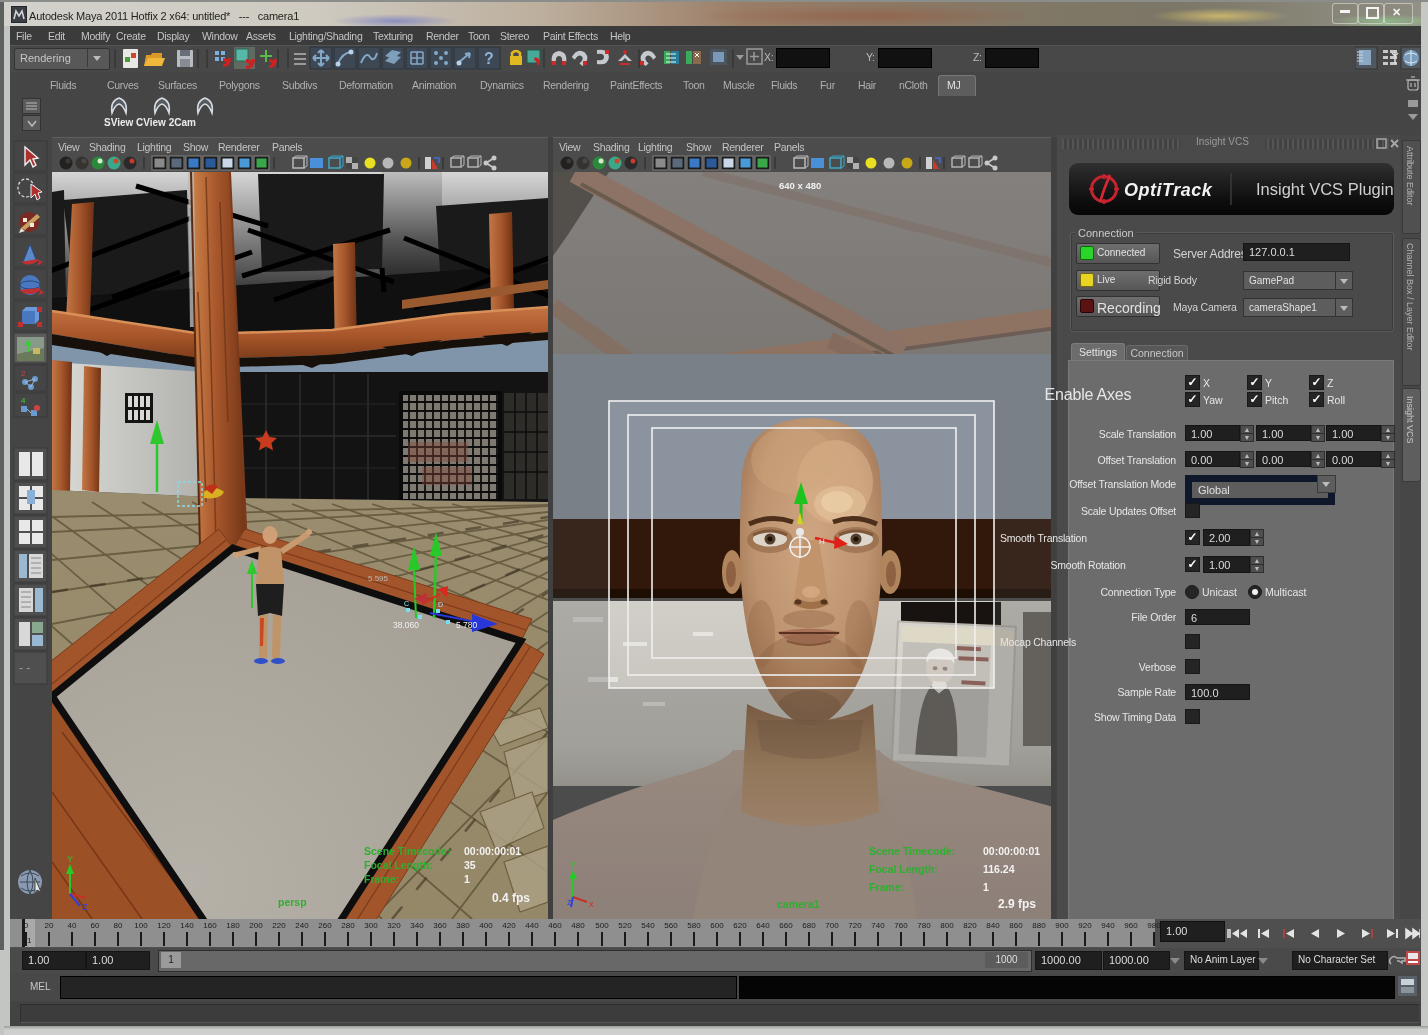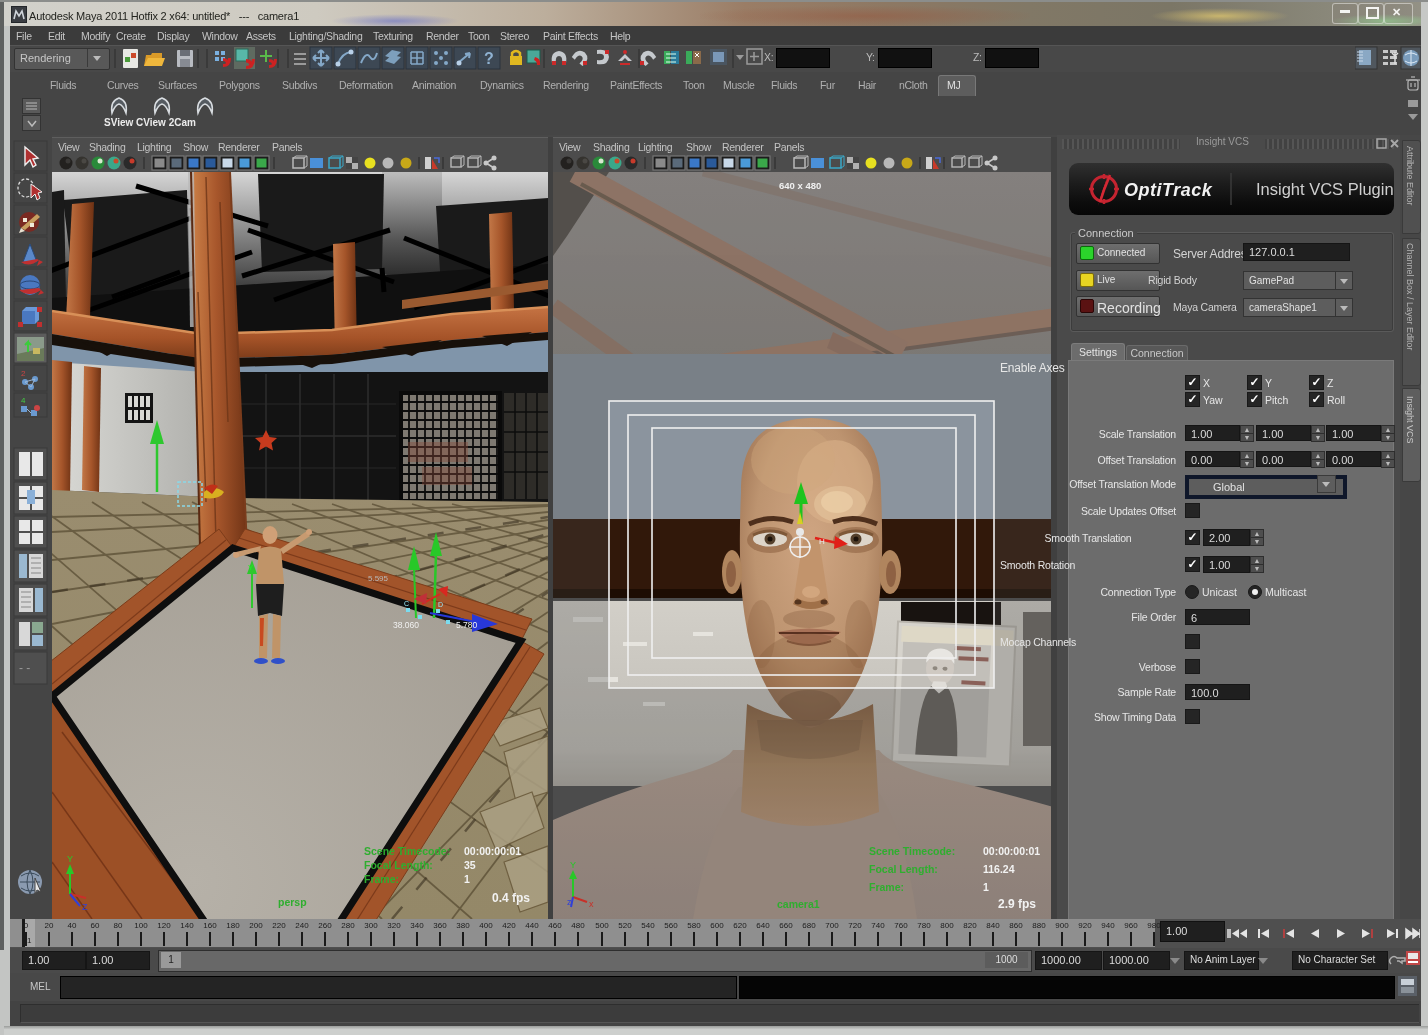--- a/index.html
+++ b/index.html
@@ -1116,21 +1116,21 @@
 <div class="a" style="left:1173px;top:301px;color:#d2d2d2;font-size:10.5px;letter-spacing:-0.2px">Maya Camera</div>
 <div class="a" style="left:1243px;top:298px;width:90px;height:17px;background:#5d5d5d;border:1px solid #333;color:#e0e0e0;font-size:10px;line-height:17px;padding-left:5px">cameraShape1</div>
 <div class="a" style="left:1335px;top:298px;width:16px;height:17px;background:#5d5d5d;border:1px solid #333">
     <div class="a" style="left:4px;top:7px;border-left:4px solid transparent;border-right:4px solid transparent;border-top:5px solid #bbb"></div>
   </div>
 
 <div class="a" style="left:1071px;top:343px;width:52px;height:17px;background:#6c6c6c;border:1px solid #7c7c7c;border-bottom:none;border-radius:3px 3px 0 0;color:#e4e4e4;font-size:10.5px;text-align:center;line-height:17px">Settings</div>
 <div class="a" style="left:1126px;top:345px;width:60px;height:15px;background:#585858;border:1px solid #6a6a6a;border-bottom:none;border-radius:3px 3px 0 0;color:#c8c8c8;font-size:10.5px;text-align:center;line-height:15px">Connection</div>
 
 <div class="a" style="left:1068px;top:360px;width:324px;height:559px;background:#6c6c6c;border:1px solid #7a7a7a"></div>
-<div class="a" style="left:1000px;top:361px;width:176px;height:13px;color:#e6e6e6;font-size:12px;letter-spacing:-0.2px;text-align:left">Enable Axes</div>
+<div class="a" style="left:1000px;top:386px;width:176px;height:13px;color:#e6e6e6;font-size:16px;letter-spacing:-0.2px;text-align:center">Enable Axes</div>
 <div class="a cb" style="left:1185px;top:375px">✓</div>
 <div class="a" style="left:1203px;top:377px;color:#e6e6e6;font-size:10.5px">X</div>
 <div class="a cb" style="left:1247px;top:375px">✓</div>
 <div class="a" style="left:1265px;top:377px;color:#e6e6e6;font-size:10.5px">Y</div>
 <div class="a cb" style="left:1309px;top:375px">✓</div>
 <div class="a" style="left:1327px;top:377px;color:#e6e6e6;font-size:10.5px">Z</div>
 <div class="a cb" style="left:1185px;top:392px">✓</div>
 <div class="a" style="left:1203px;top:394px;color:#e6e6e6;font-size:10.5px">Yaw</div>
 <div class="a cb" style="left:1247px;top:392px">✓</div>
 <div class="a" style="left:1265px;top:394px;color:#e6e6e6;font-size:10.5px">Pitch</div>
@@ -1151,32 +1151,32 @@
 <div class="a fld" style="left:1185px;top:451px;width:48px;height:14px">0.00</div>
 <div class="a spin" style="left:1240px;top:451px;width:12px;height:7px">▲</div>
 <div class="a spin" style="left:1240px;top:459px;width:12px;height:7px">▼</div>
 <div class="a fld" style="left:1256px;top:451px;width:48px;height:14px">0.00</div>
 <div class="a spin" style="left:1311px;top:451px;width:12px;height:7px">▲</div>
 <div class="a spin" style="left:1311px;top:459px;width:12px;height:7px">▼</div>
 <div class="a fld" style="left:1326px;top:451px;width:48px;height:14px">0.00</div>
 <div class="a spin" style="left:1381px;top:451px;width:12px;height:7px">▲</div>
 <div class="a spin" style="left:1381px;top:459px;width:12px;height:7px">▼</div>
 <div class="a" style="left:1000px;top:478px;width:176px;height:13px;color:#e6e6e6;font-size:10.5px;letter-spacing:-0.2px;text-align:right">Offset Translation Mode</div>
-<div class="a" style="left:1185px;top:475px;width:130px;height:16px;background:#5d5d5d;border:4px solid #0f172a;color:#e0e0e0;font-size:11px;line-height:16px;padding-left:24px">Global</div>
+<div class="a" style="left:1185px;top:475px;width:130px;height:16px;background:#5d5d5d;border:7px solid #0f172a;color:#e0e0e0;font-size:11px;line-height:16px;padding-left:6px">Global</div>
 <div class="a" style="left:1317px;top:475px;width:17px;height:16px;background:#5d5d5d;border:1px solid #3a3a3a">
     <div class="a" style="left:4px;top:6px;border-left:4px solid transparent;border-right:4px solid transparent;border-top:5px solid #bbb"></div>
   </div>
 <div class="a" style="left:1000px;top:505px;width:176px;height:13px;color:#e6e6e6;font-size:10.5px;letter-spacing:-0.2px;text-align:right">Scale Updates Offset</div>
 <div class="a cb" style="left:1185px;top:503px"></div>
-<div class="a" style="left:1000px;top:532px;width:176px;height:13px;color:#e6e6e6;font-size:10.5px;letter-spacing:-0.2px;text-align:center">Smooth Translation</div>
+<div class="a" style="left:1000px;top:532px;width:176px;height:13px;color:#e6e6e6;font-size:10.5px;letter-spacing:-0.2px;text-align:left">Smooth Translation</div>
 <div class="a cb" style="left:1185px;top:530px">✓</div>
 <div class="a fld" style="left:1203px;top:529px;width:40px;height:15px">2.00</div>
 <div class="a spin" style="left:1250px;top:529px;width:12px;height:7px">▲</div>
 <div class="a spin" style="left:1250px;top:537px;width:12px;height:7px">▼</div>
-<div class="a" style="left:1000px;top:559px;width:176px;height:13px;color:#e6e6e6;font-size:10.5px;letter-spacing:-0.2px;text-align:left">Smooth Rotation</div>
+<div class="a" style="left:1000px;top:559px;width:176px;height:13px;color:#e6e6e6;font-size:10.5px;letter-spacing:-0.2px;text-align:center">Smooth Rotation</div>
 <div class="a cb" style="left:1185px;top:557px">✓</div>
 <div class="a fld" style="left:1203px;top:556px;width:40px;height:15px">1.00</div>
 <div class="a spin" style="left:1250px;top:556px;width:12px;height:7px">▲</div>
 <div class="a spin" style="left:1250px;top:564px;width:12px;height:7px">▼</div>
 <div class="a" style="left:1000px;top:586px;width:176px;height:13px;color:#e6e6e6;font-size:10.5px;letter-spacing:-0.2px;text-align:right">Connection Type</div>
 <div class="a" style="left:1185px;top:585px;width:12px;height:12px;background:#252525;border:1px solid #191919;border-radius:50%"></div>
 <div class="a" style="left:1202px;top:586px;color:#e6e6e6;font-size:10.5px">Unicast</div>
 <div class="a" style="left:1248px;top:585px;width:12px;height:12px;background:#252525;border:1px solid #191919;border-radius:50%"></div>
 <div class="a" style="left:1252px;top:589px;width:6px;height:6px;background:#f0f0f0;border-radius:50%"></div>
 <div class="a" style="left:1265px;top:586px;color:#e6e6e6;font-size:10.5px">Multicast</div>

